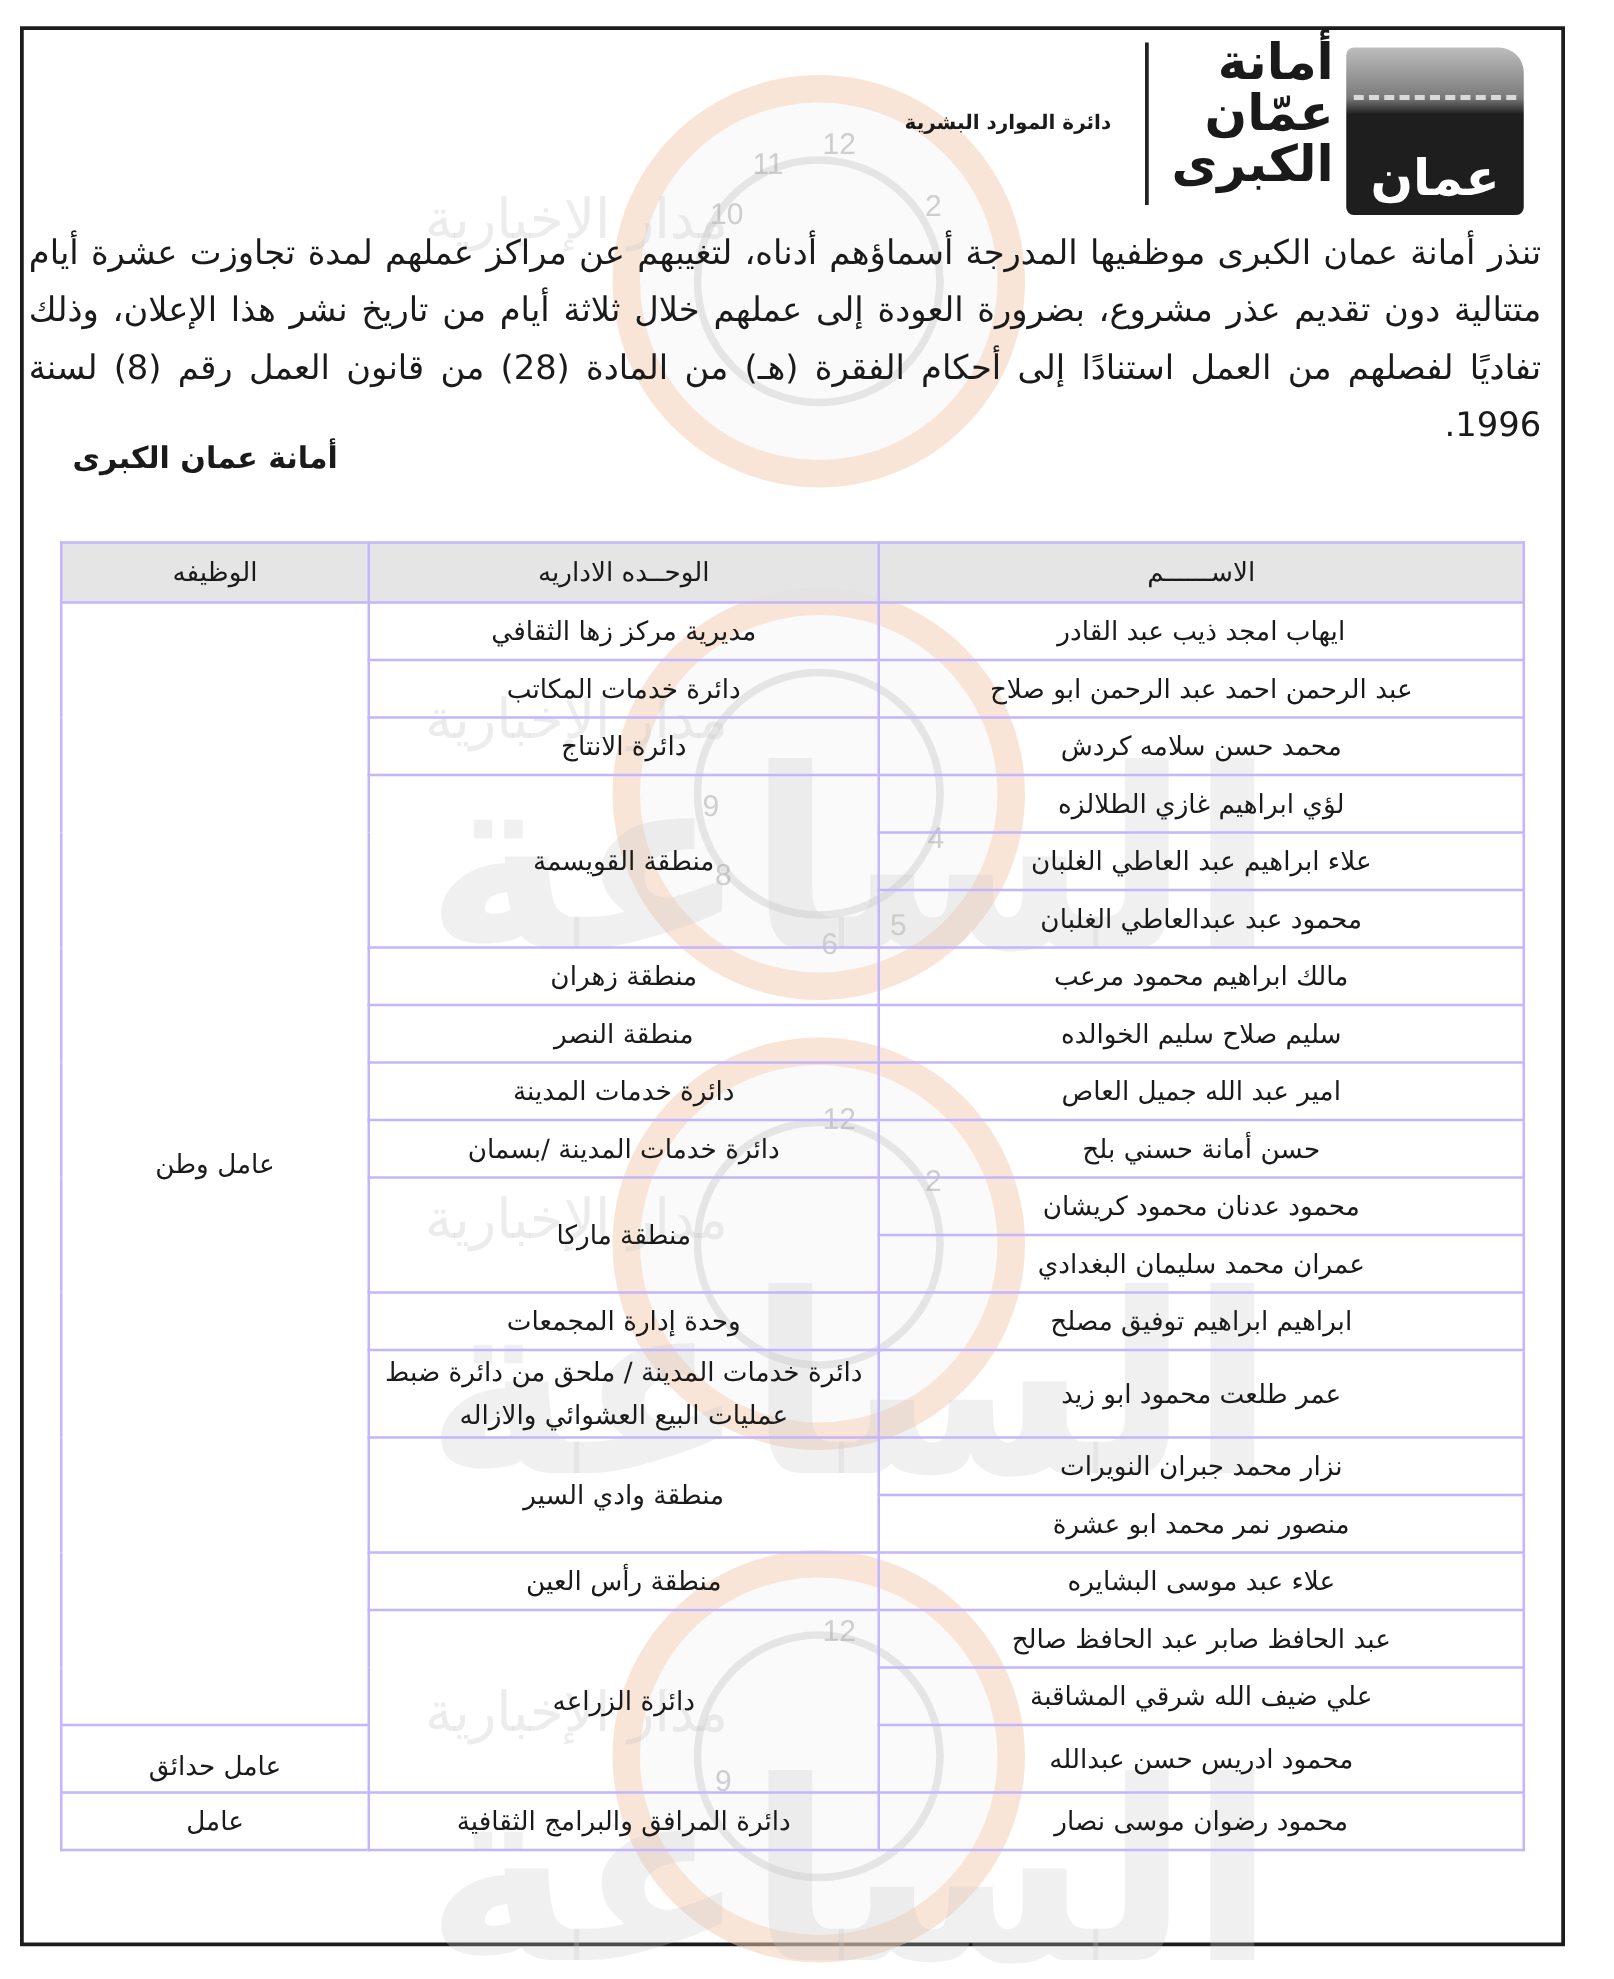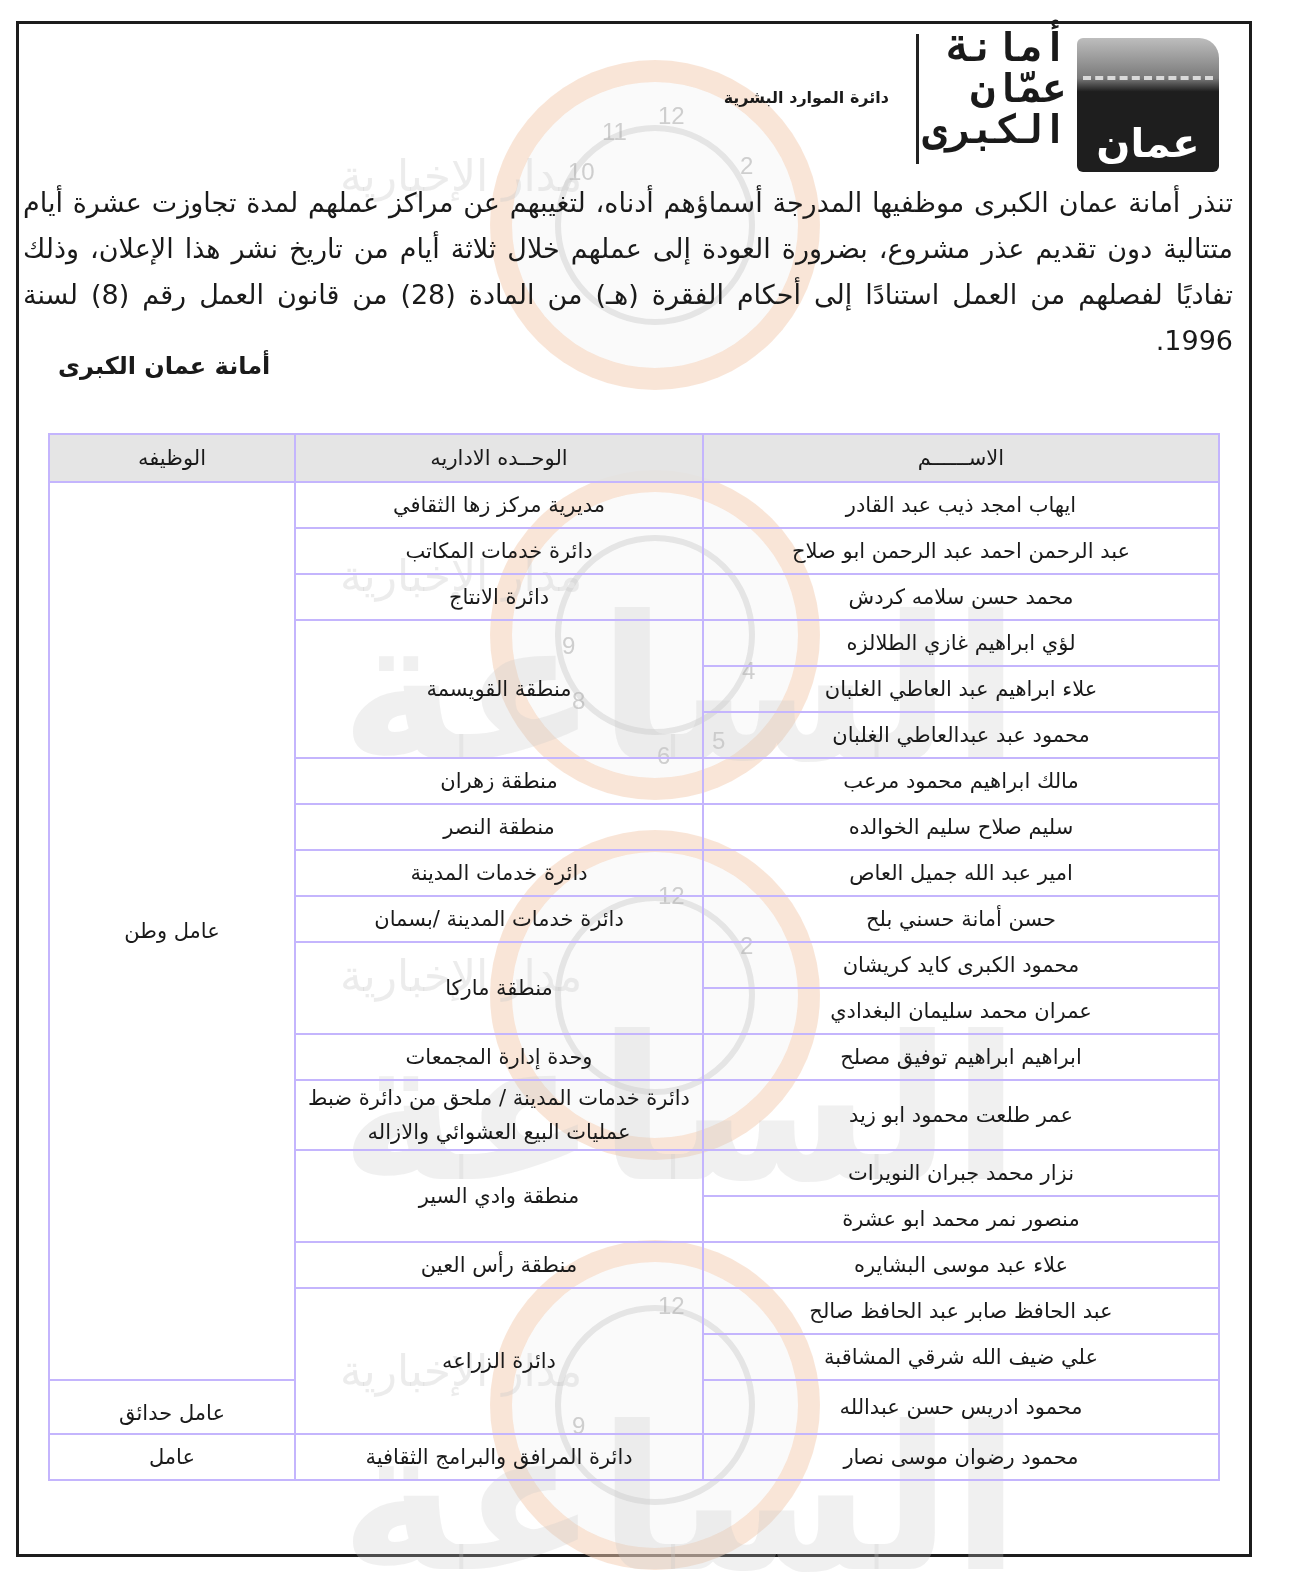--- a/index.html
+++ b/index.html
@@ -43,21 +43,21 @@
     .logo-img .skyline {
       position: absolute; left: 6px; right: 6px; top: 38px; height: 18px;
       border-top: 4px dashed #d9d9d9;
     }
     .logo-img .glyph {
       position: absolute; left: 0; right: 0; bottom: 6px; text-align: center;
       color: #fff; font-size: 40px; font-weight: bold; letter-spacing: -2px;
     }
     .logo-text {
       position: absolute; right: 152px; top: 0px; width: 140px; text-align: right;
-      font-size: 40px; font-weight: bold; line-height: 41px; color: #1a1a1a; font-family: Liberation Mono, monospace;
+      font-size: 40px; font-weight: bold; line-height: 41px; color: #1a1a1a;
     }
     .logo-divider {
       position: absolute; right: 300px; top: 4px; width: 3px; height: 130px; background: #222;
     }
     .dept-name {
       position: absolute; right: 330px; top: 58px; font-size: 16px; font-weight: bold; white-space: nowrap;
     }
 
     
     .notice {
@@ -190,21 +190,21 @@
       </tr>
       <tr>
         <td>امير عبد الله جميل العاص</td>
         <td>دائرة خدمات المدينة</td>
       </tr>
       <tr>
         <td>حسن أمانة حسني بلح</td>
         <td>دائرة خدمات المدينة /بسمان</td>
       </tr>
       <tr>
-        <td>محمود الكبرى كايد كريشان</td>
+        <td>محمود عدنان محمود كريشان</td>
         <td rowspan="2">منطقة ماركا</td>
       </tr>
       <tr>
         <td>عمران محمد سليمان البغدادي</td>
       </tr>
       <tr>
         <td>ابراهيم ابراهيم توفيق مصلح</td>
         <td>وحدة إدارة المجمعات</td>
       </tr>
       <tr>

